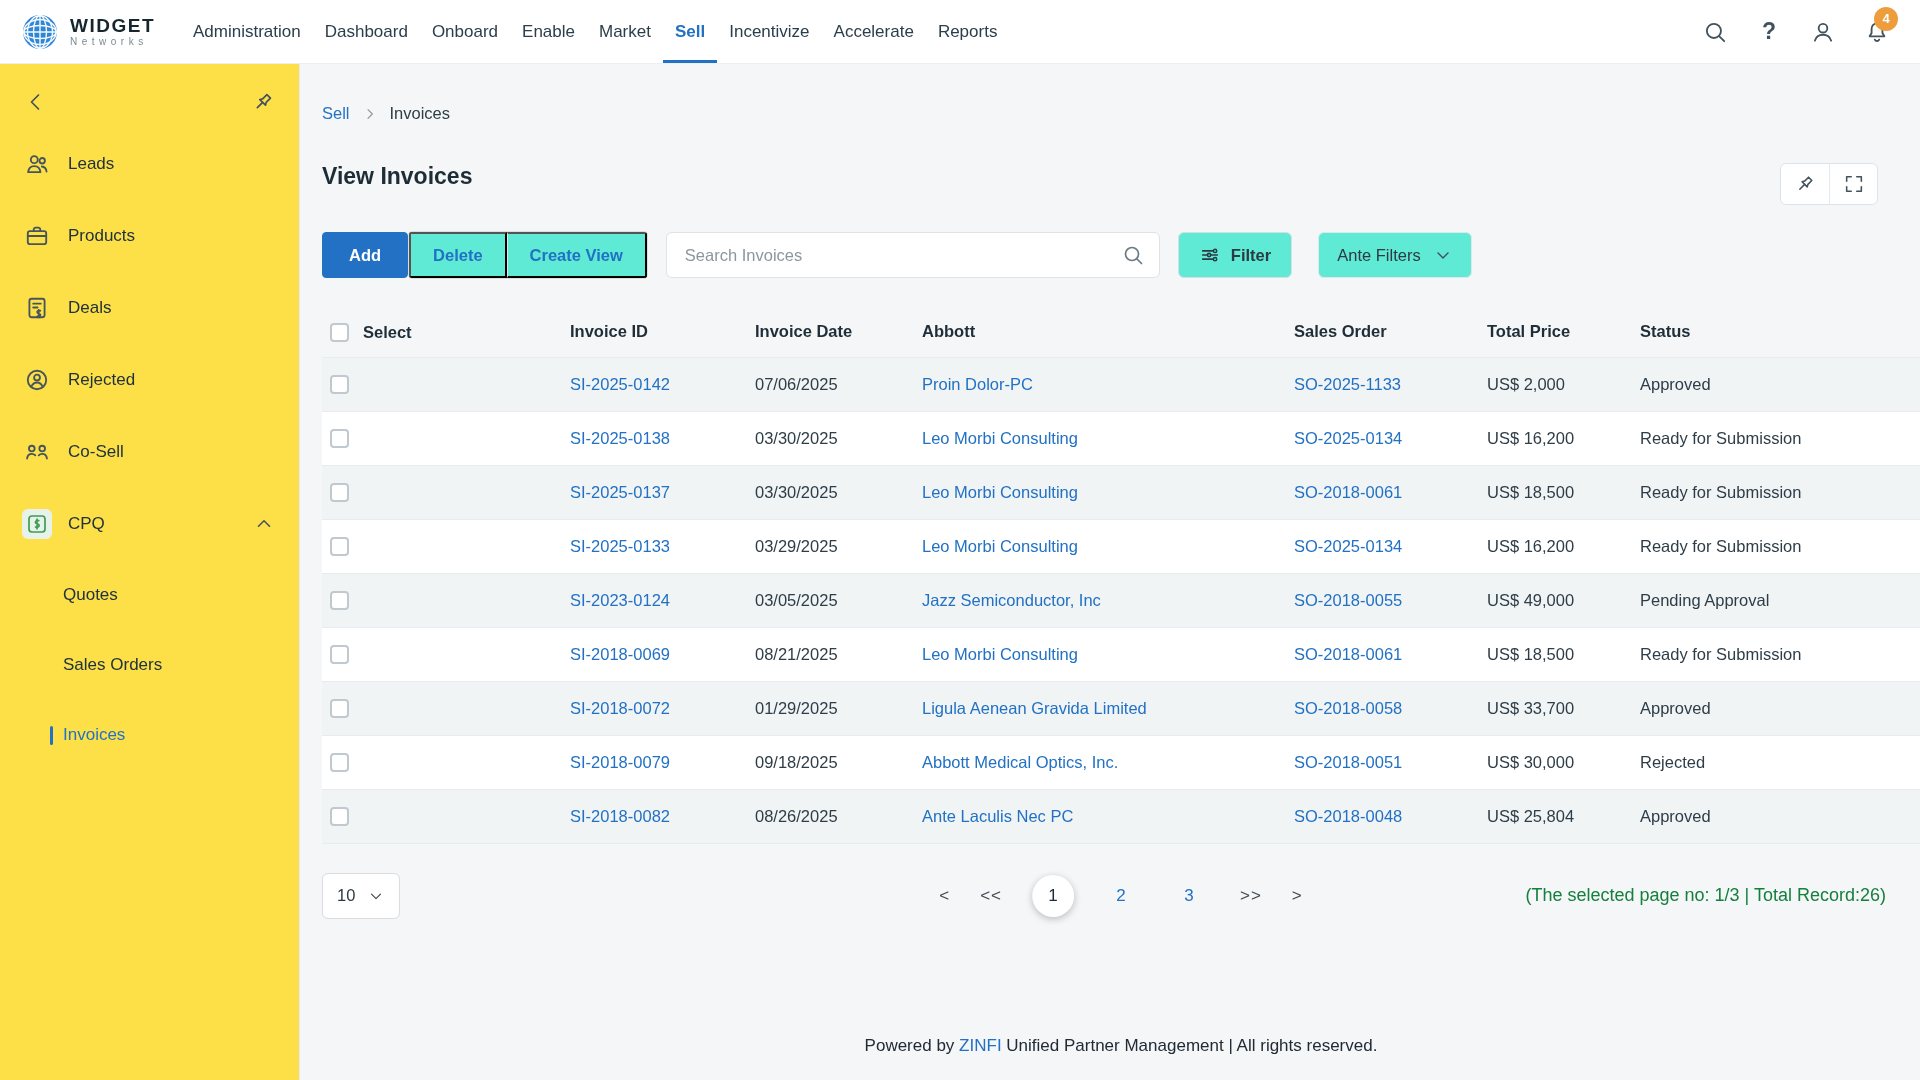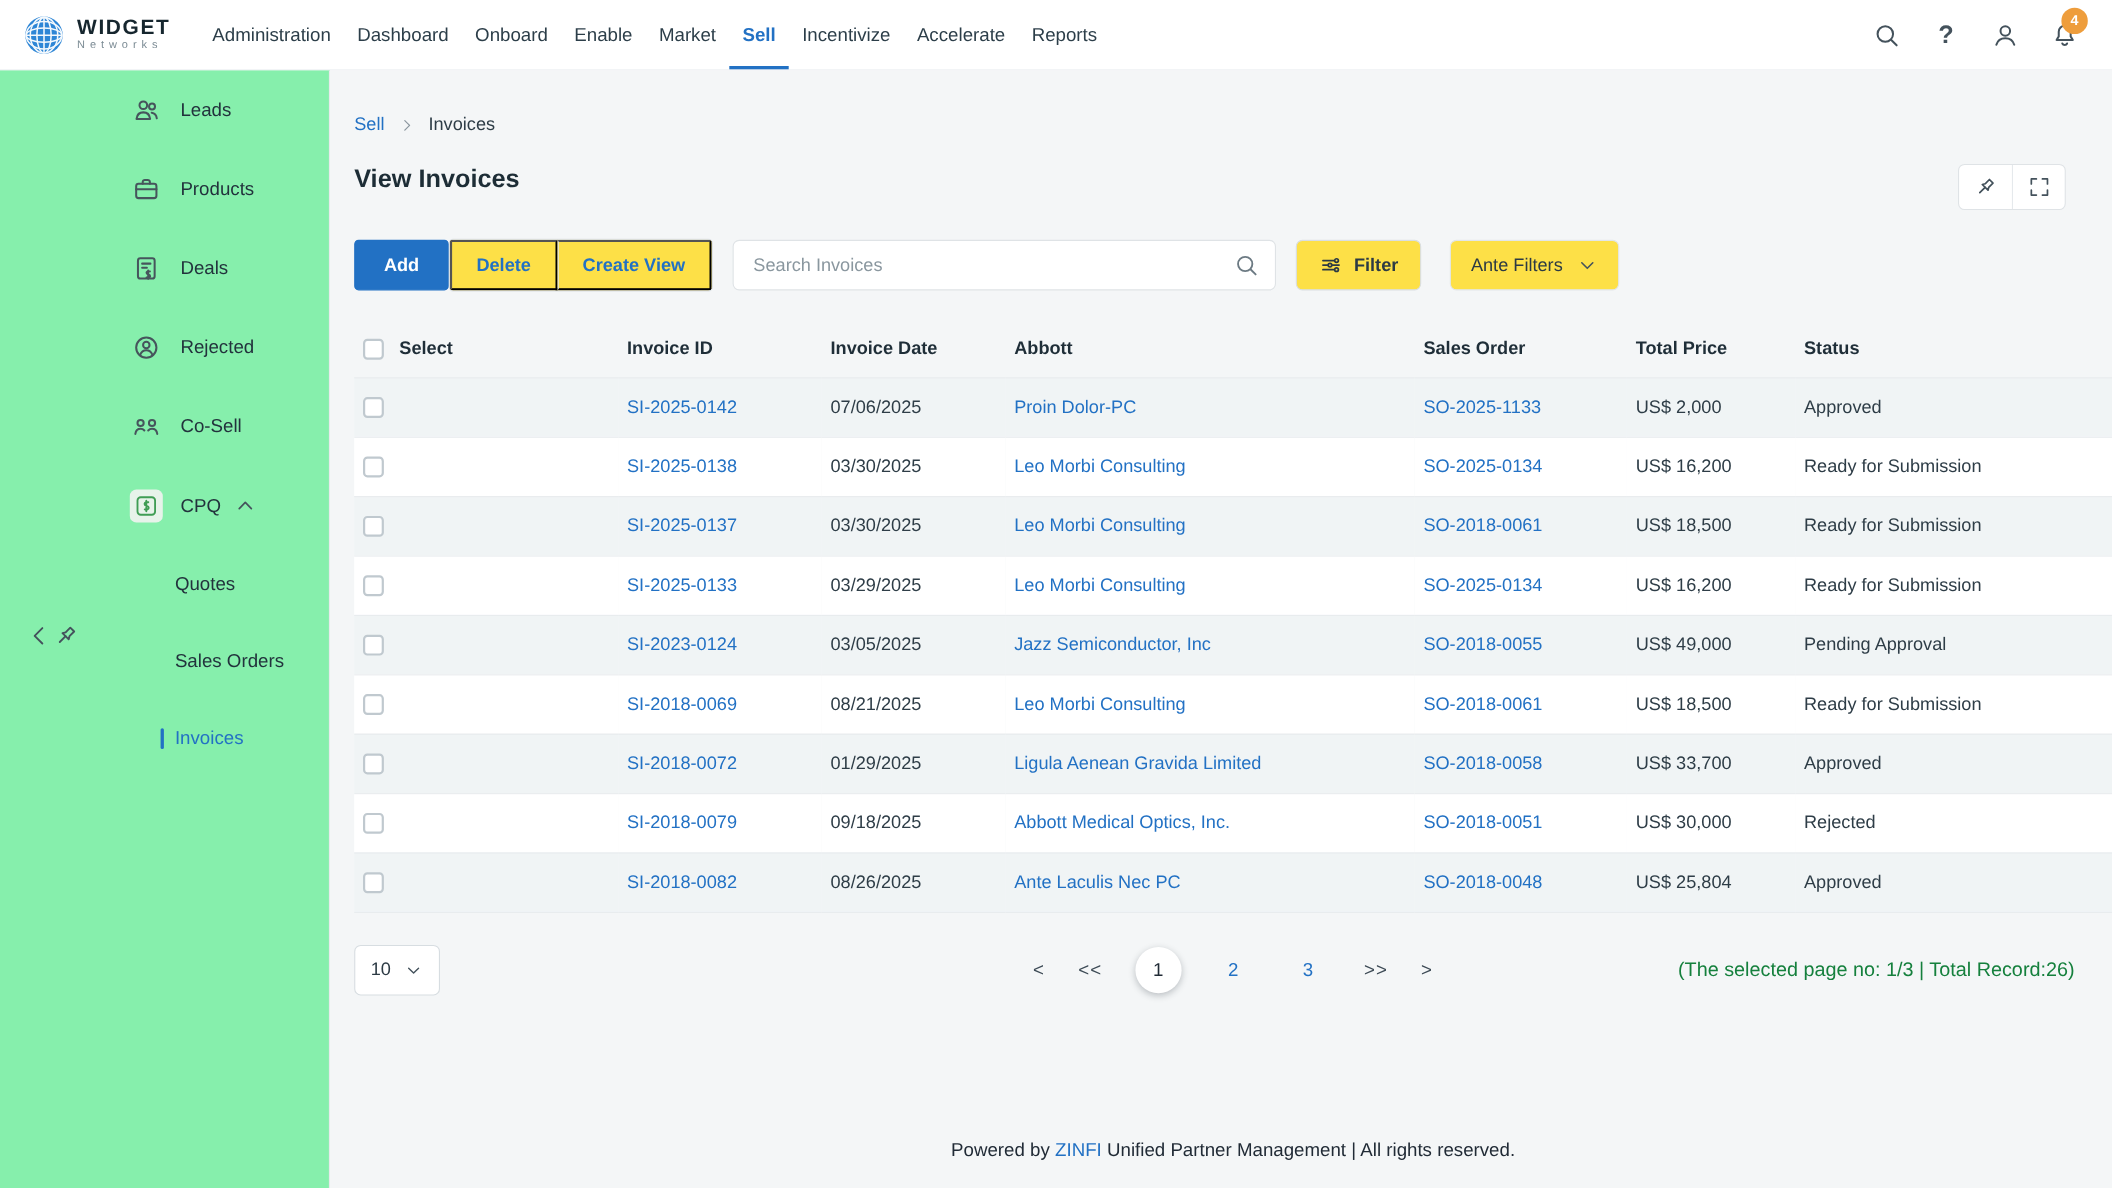--- a/index.html
+++ b/index.html
@@ -17,47 +17,47 @@
   .nav { display:flex; align-items:stretch; }
   .nav-item { display:flex; align-items:center; padding:0 12px; font-size:17px; color:#2c3e49; cursor:pointer; border-bottom:3px solid transparent; border-top:3px solid transparent; white-space:nowrap; }
   .nav-item.active { color:#2271c4; font-weight:bold; border-bottom-color:#2271c4; }
   .topbar-icons { margin-left:auto; display:flex; align-items:center; gap:28px; }
   .tbicon { width:26px; height:26px; color:#44525c; cursor:pointer; position:relative; display:inline-flex; align-items:center; justify-content:center; }
   .qm { font-size:23px; font-weight:bold; color:#44525c; }
   .badge { position:absolute; top:-12px; right:-8px; min-width:24px; height:24px; border-radius:12px; background:#ee9d3c; color:#fff; font-size:13px; font-weight:bold; display:flex; align-items:center; justify-content:center; padding:0 6px; }
 
   
   .body-row { display:flex; height:1016px; }
-  .sidebar { width:300px; background:#86efac; border-right:1px solid #e7eaec; display:flex; flex-direction:row; }
+  .sidebar { width:300px; background:#fde047; border-right:1px solid #e7eaec; display:flex; flex-direction:column; }
   .sidebar-top { display:flex; align-items:center; justify-content:space-between; padding:26px 24px 14px 24px; }
   .sidebar-top .icon { width:24px; height:24px; color:#44525c; cursor:pointer; }
   .side-item { height:72px; display:flex; align-items:center; padding:0 24px; font-size:17px; color:#22323c; cursor:pointer; }
   .sicon { width:26px; height:26px; margin-right:18px; color:#46555c; flex:none; display:inline-flex; }
   .side-item.cpq .sicon { color:#3f9d54; background:#e7f3ea; border-radius:6px; padding:3px; width:30px; height:30px; margin-left:-2px; margin-right:16px; }
   .side-item .chev { width:22px; height:22px; color:#44525c; margin-left:auto; }
   .side-sub { height:70px; display:flex; align-items:center; padding-left:50px; font-size:17px; color:#22323c; cursor:pointer; }
   .side-sub .marker { width:3px; height:19px; background:transparent; margin-right:10px; border-radius:2px; }
   .side-sub.active { color:#2271c4; }
   .side-sub.active .marker { background:#2271c4; }
 
   
   .content { flex:1; display:flex; flex-direction:column; padding:0 0 0 22px; min-width:0; }
   .breadcrumb { display:flex; align-items:center; gap:12px; font-size:16.5px; padding-top:40px; }
   .breadcrumb .crumb-link { color:#2271c4; cursor:pointer; }
   .breadcrumb .sep { width:16px; height:16px; color:#8a969e; }
   .breadcrumb .crumb-cur { color:#2e3d47; }
-  .title-row { display:flex; align-items:flex-start; margin-top:26px; padding-right:42px; }
+  .title-row { display:flex; align-items:flex-start; margin-top:40px; padding-right:42px; }
   .page-title { font-size:23px; font-weight:bold; color:#1d2d36; }
   .tool-icons { margin-left:auto; display:flex; border:1px solid #dfe3e6; border-radius:6px; background:#fff; overflow:hidden; }
   .icon-btn { width:48px; height:40px; display:flex; align-items:center; justify-content:center; color:#44525c; cursor:pointer; }
   .icon-btn + .icon-btn { border-left:1px solid #e5e9ec; }
   .icon-btn .icon { width:22px; height:22px; }
 
   .toolbar { display:flex; align-items:center; margin-top:26px; }
-  .btn { height:46px; display:flex; align-items:center; justify-content:center; font-size:16.5px; cursor:pointer; background:#fde047; }
+  .btn { height:46px; display:flex; align-items:center; justify-content:center; font-size:16.5px; cursor:pointer; background:#5eead4; }
   .btn-add { background:#2271c4; color:#fff; font-weight:bold; border-radius:4px; padding:0 26px; border:1px solid #2271c4; }
   .btn-group { display:flex; border:1px solid #d9dee2; border-radius:4px; overflow:hidden; background:#fff; }
   .btn-group .btn { color:#2271c4; font-weight:bold; padding:0 22px; }
   .btn-group .btn + .btn { border-left:1px solid #e3e7ea; }
   .searchbox { width:494px; height:46px; margin-left:18px; background:#fff; border:1px solid #dfe3e6; border-radius:6px; display:flex; align-items:center; padding:0 14px 0 18px; }
   .searchbox input { flex:1; border:none; outline:none; font-size:16.5px; font-family:"Liberation Sans",sans-serif; color:#2e3d47; background:transparent; }
   .searchbox input::placeholder { color:#8a979f; }
   .searchbox .icon { width:24px; height:24px; color:#6c7a83; cursor:pointer; }
   .btn-filter { margin-left:18px; border:1px solid #d9dee2; border-radius:6px; padding:0 20px; gap:10px; color:#2c3a44; font-weight:bold; }
   .btn-filter .icon { width:22px; height:22px; }

